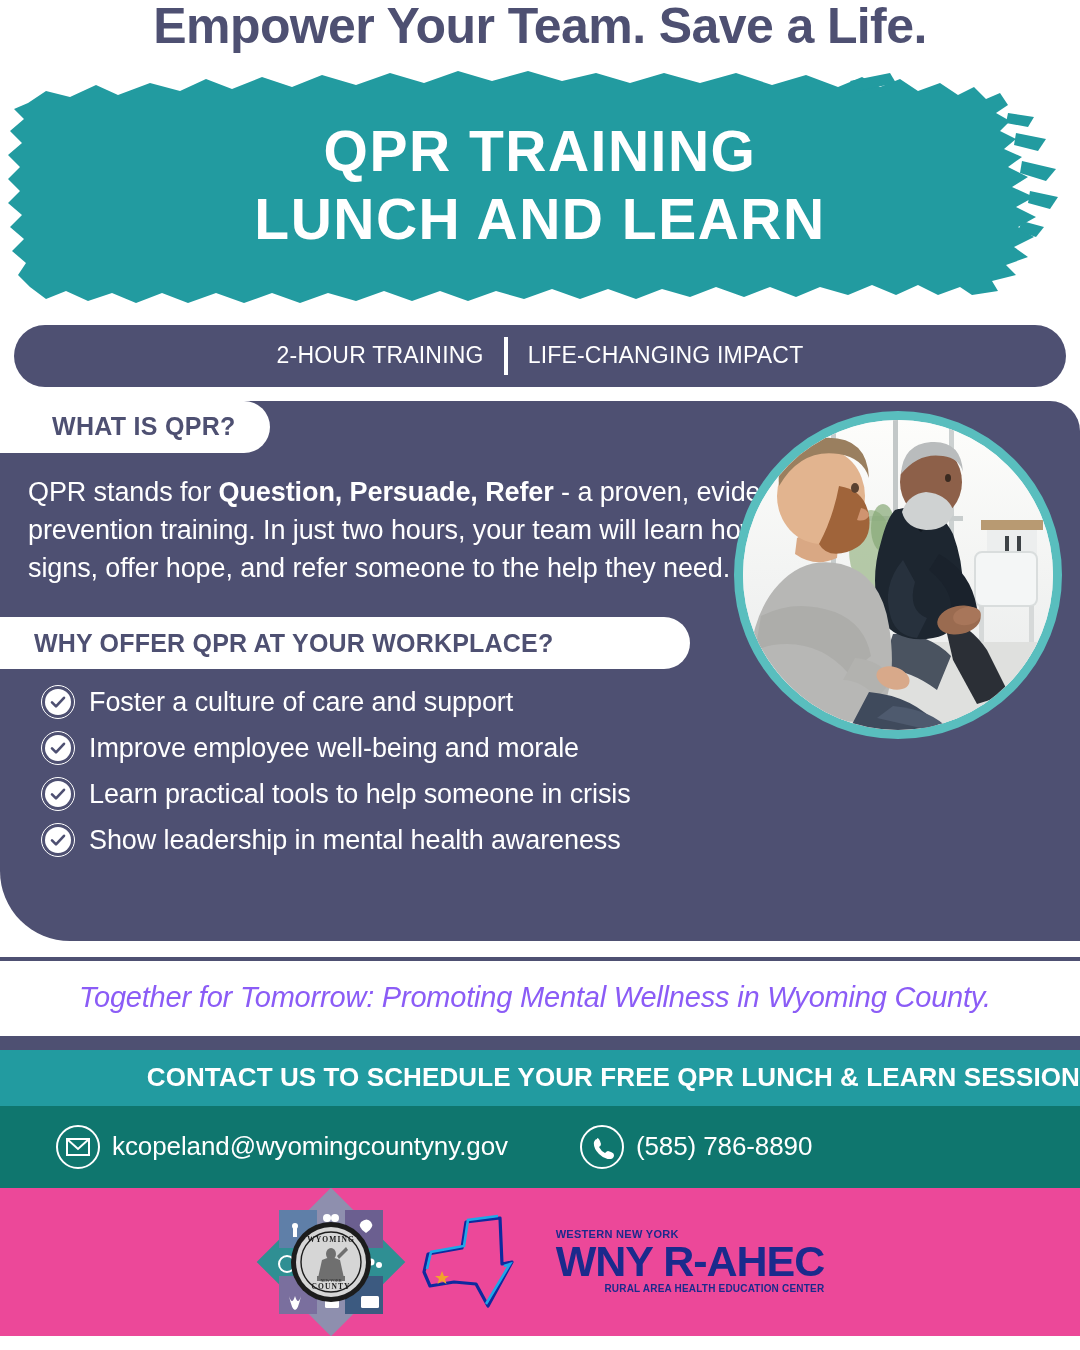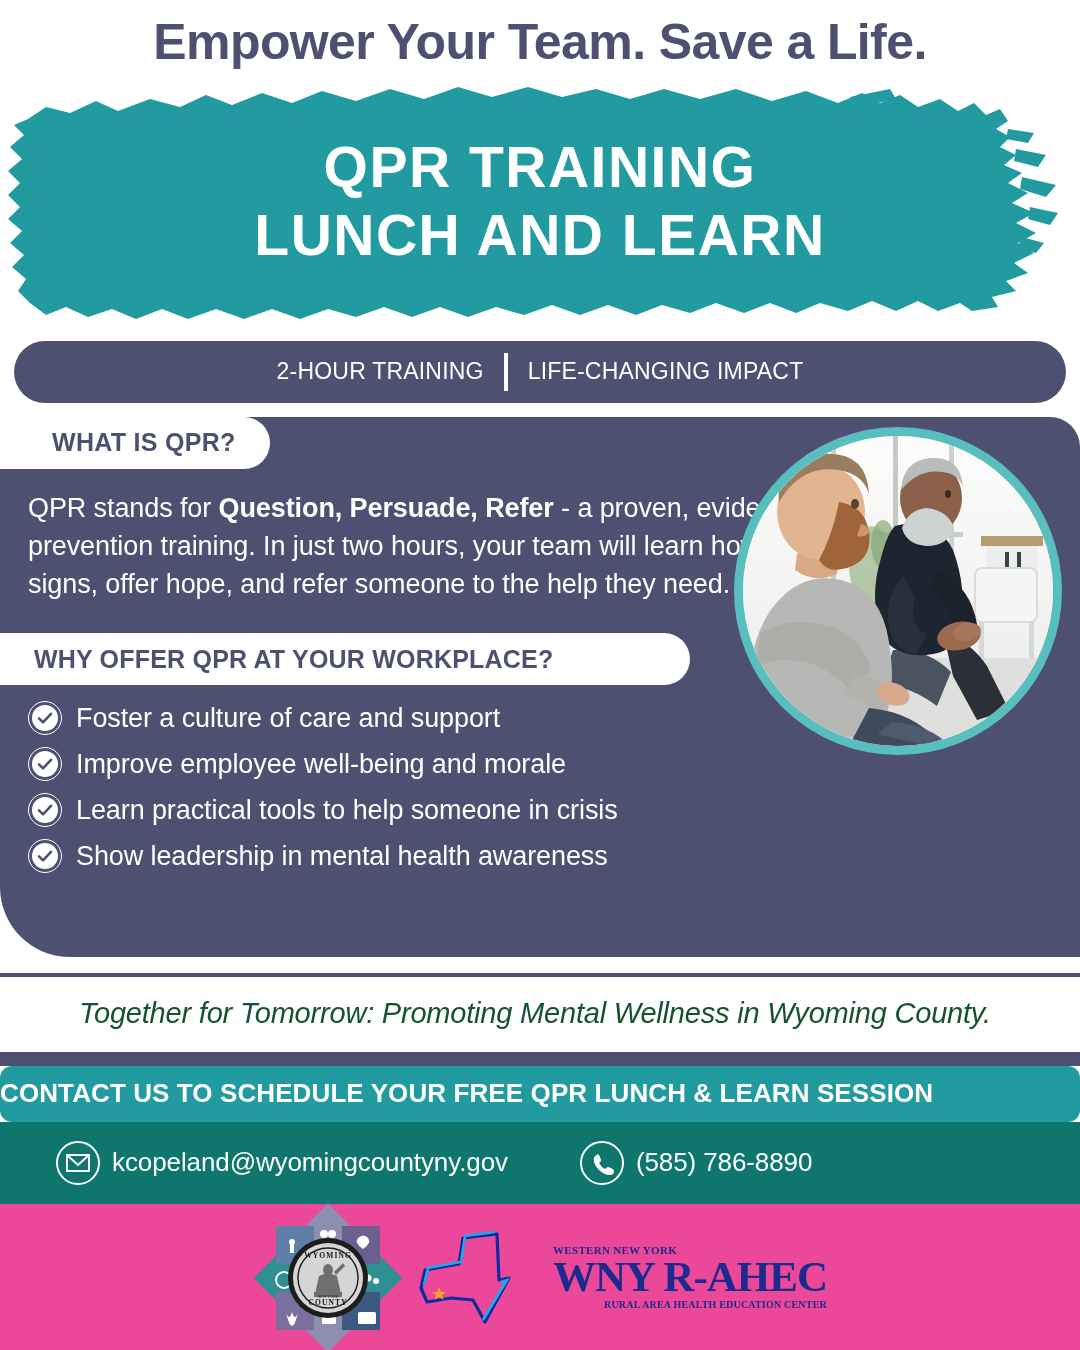--- a/index.html
+++ b/index.html
@@ -11,21 +11,21 @@
     overflow:hidden;
   }
 
   
   .headline {
     text-align:center;
     color:#4E5072;
     font-weight:bold;
     font-size:50px;
     letter-spacing:-0.6px;
-    padding-top:16px;
+    padding-top:0;
     line-height:1.05;
   }
 
   
   .hero {
     position:relative;
     height:250px;
     margin-top:8px;
   }
   .brush-svg {
@@ -133,21 +133,21 @@
   .tab-pill2-label {
     color:#4E5072;
     font-weight:bold;
     font-size:25px;
     letter-spacing:0.2px;
     white-space:nowrap;
   }
 
   .benefits {
     list-style:none;
-    padding:16px 0 0 28px;
+    padding:16px 0 0 41px;
   }
   .benefit {
     display:flex;
     align-items:center;
     gap:14px;
     margin-bottom:12px;
   }
   .check-icon {
     flex:0 0 auto;
     width:34px; height:34px;
@@ -184,39 +184,38 @@
   .photo-inner { position:absolute; inset:0; }
 
   
   .rule {
     height:4px;
     background:#4E5072;
     margin-top:16px;
   }
   .tagline {
     text-align:center;
-    color:#14532d;
+    color:#8b5cf6;
     font-style:italic;
     font-size:29px;
     padding:20px 20px 22px 10px;
     letter-spacing:-0.2px;
   }
 
   
   .contact-band {
     background:#4E5072;
     height:14px;
   }
   .contact-teal {
     background:#229BA0;
     height:56px;
     display:flex;
     align-items:center;
-    justify-content:flex-start;
-    border-radius:12px;
+    justify-content:flex-end;
   }
   .contact-teal-label {
     color:#ffffff;
     font-weight:bold;
     font-size:26px;
     letter-spacing:0.1px;
     white-space:nowrap;
   }
   .contact-navy {
     background:#0f766e;
@@ -248,21 +247,21 @@
   
   .logos {
     background:#ec4899;
     height:148px;
     display:flex;
     align-items:center;
     justify-content:center;
     gap:10px;
   }
   .logo-wy { width:150px; height:148px; }
-  .logo-ahec { display:flex; align-items:center; gap:12px;font-family:Liberation Serif, serif; }
+  .logo-ahec { display:flex; align-items:center; gap:12px; }
   .ahec-text { line-height:1; }
   .ahec-top {
     color:#1B2A8C; font-weight:bold; font-size:11px;
     letter-spacing:0.3px; margin-bottom:1px;
   }
   .ahec-main {
     color:#1B2A8C; font-weight:bold; font-size:43px;
     letter-spacing:-1px; line-height:0.95;
   }
   .ahec-sub {

